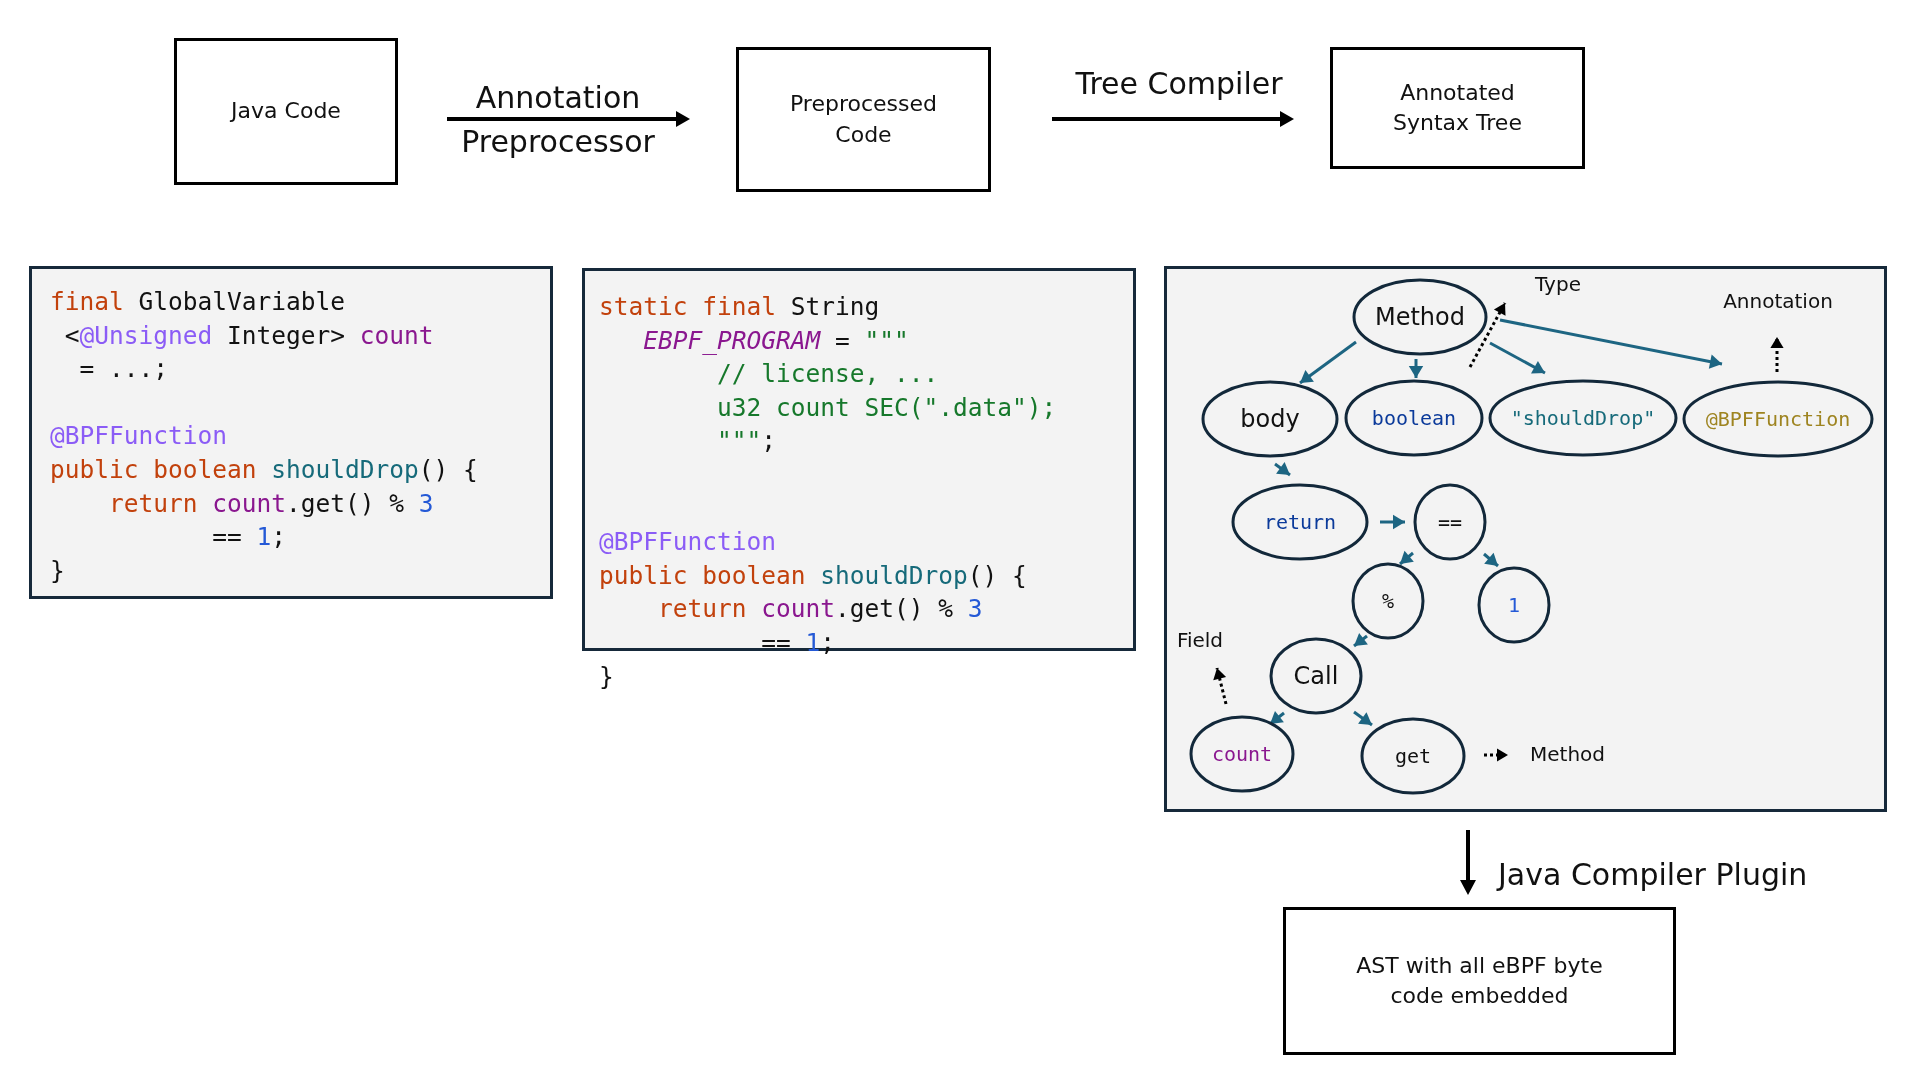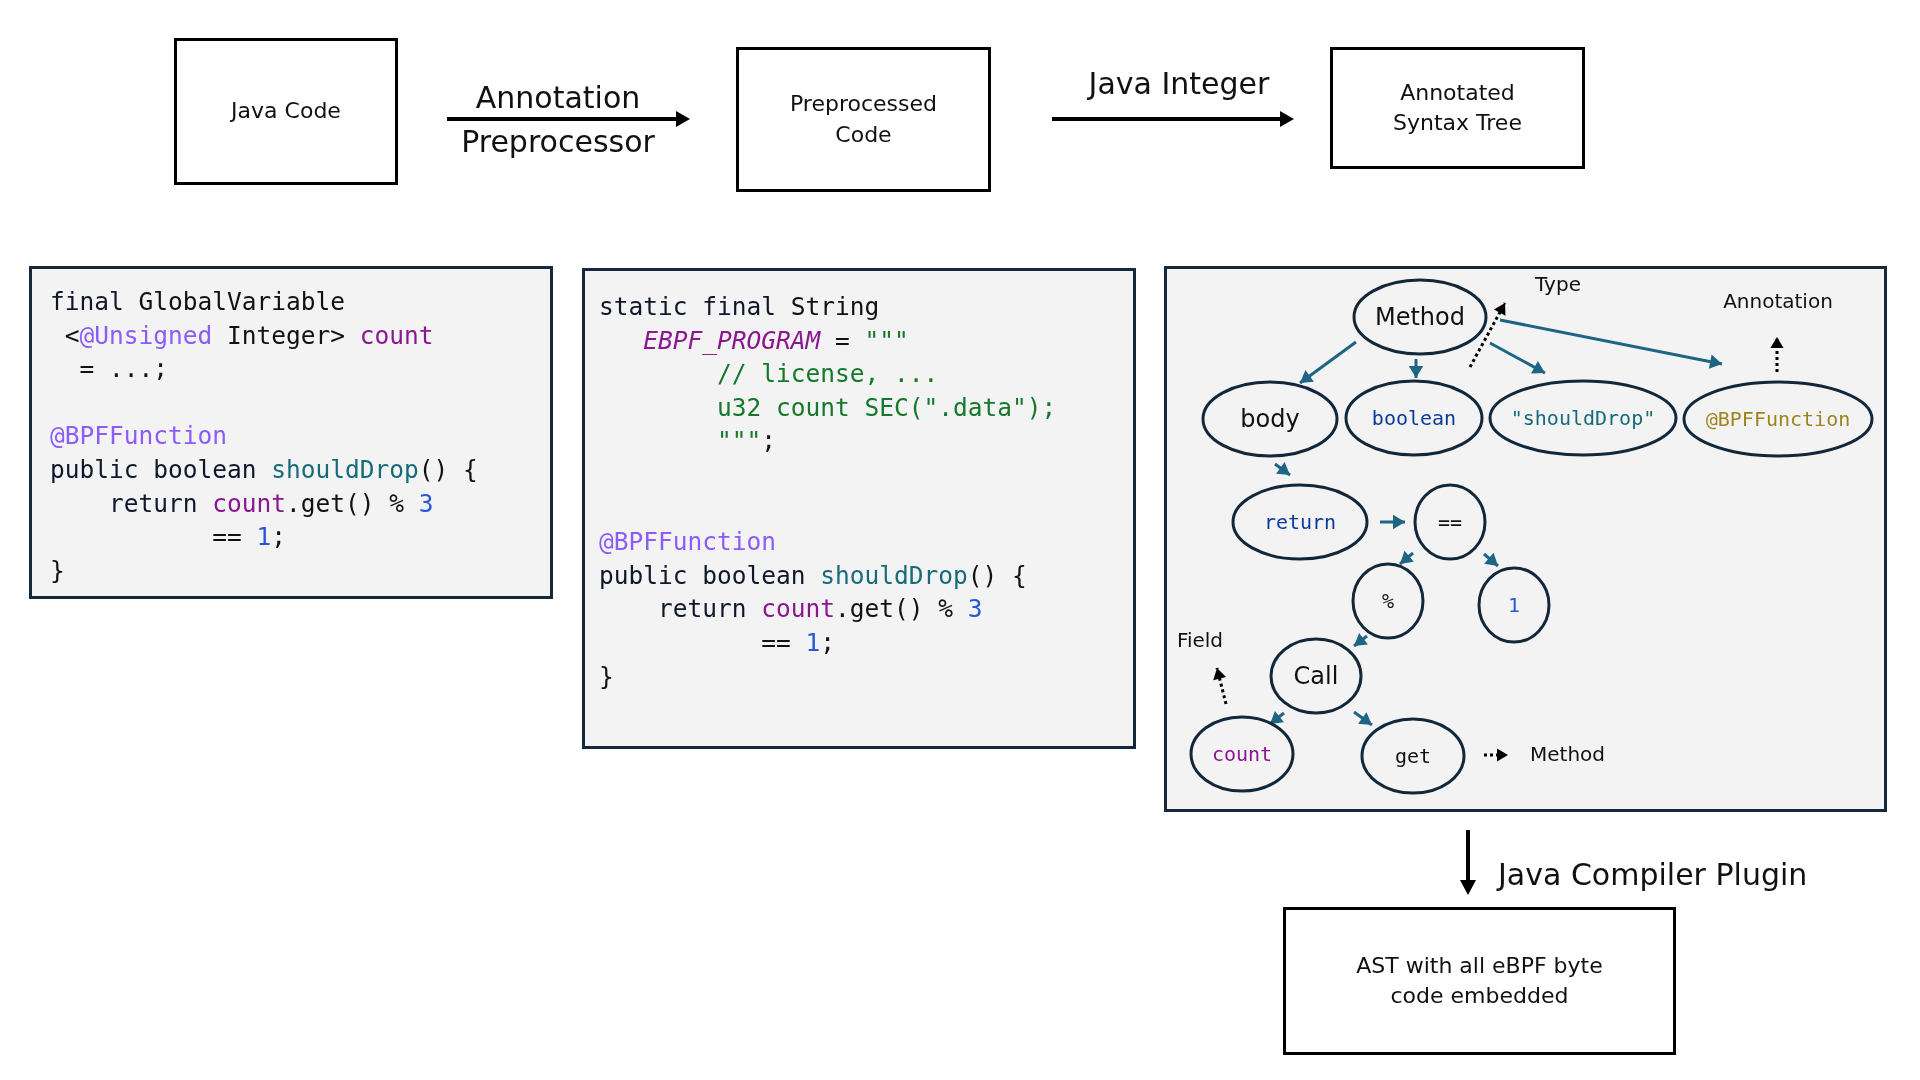--- a/index.html
+++ b/index.html
@@ -9,21 +9,21 @@
               display:flex; align-items:center; justify-content:center; text-align:center;
               font-family:"DejaVu Sans", sans-serif; font-size:22px; line-height:1.38; color:#111; }
   .flow-box span { display:block; }
   .label { position:absolute; font-family:"DejaVu Sans", sans-serif; font-size:30px; color:#111;
            white-space:nowrap; transform:translate(-50%,-50%); }
   .label.left { transform:translate(0,-50%); }
   .code-box { position:absolute; border:3px solid #16293a; box-sizing:border-box; background:#f3f3f3; }
   .code { position:absolute; font-family:"DejaVu Sans Mono", monospace; font-size:24.5px; line-height:33.6px;
           white-space:pre; color:#111; margin:0; }
   .line { display:block; height:33.6px; }
-  .kw { color:#0f172a; }
+  .kw { color:#c2410c; }
   .ann { color:#8b5cf6; }
   .fld { color:#8a178f; }
   .fn  { color:#166a7a; }
   .num { color:#2459d6; }
   .str { color:#16782b; }
   .it  { font-style:italic; }
   svg { position:absolute; left:0; top:0; }
   .node-text { font-family:"DejaVu Sans Mono", monospace; font-size:20px; }
   .node-text.sans { font-family:"DejaVu Sans", sans-serif; font-size:24px; }
   .ast-label { font-family:"DejaVu Sans", sans-serif; font-size:20px; fill:#111; }
@@ -50,32 +50,32 @@
 </svg>
 
 <div class="label" style="left:558px; top:97px;">Annotation</div>
 <div class="label" style="left:558px; top:141px;">Preprocessor</div>
 
 <div class="flow-box" style="left:736px; top:47px; width:255px; height:145px; flex-direction:column;">
   <span>Preprocessed</span>
   <span>Code</span>
 </div>
 
-<div class="label" style="left:1179px; top:83px;">Java Integer</div>
+<div class="label" style="left:1179px; top:83px;">Tree Compiler</div>
 
 <div class="flow-box" style="left:1330px; top:47px; width:255px; height:122px; flex-direction:column;">
   <span>Annotated</span>
   <span>Syntax Tree</span>
 </div>
 
 <div class="code-box" style="left:29px; top:266px; width:524px; height:333px;">
   <pre class="code" id="code1" style="left:18px; top:16px;"><span class="line"><span class="kw">final</span><span> GlobalVariable</span></span><span class="line"><span> &lt;</span><span class="ann">@Unsigned</span><span> Integer&gt; </span><span class="fld">count</span></span><span class="line"><span>  = ...;</span></span><span class="line"> </span><span class="line"><span class="ann">@BPFFunction</span></span><span class="line"><span class="kw">public boolean </span><span class="fn">shouldDrop</span><span>() {</span></span><span class="line"><span class="kw">    return </span><span class="fld">count</span><span>.get() % </span><span class="num">3</span></span><span class="line"><span>           == </span><span class="num">1</span><span>;</span></span><span class="line"><span>}</span></span></pre>
 </div>
 
-<div class="code-box" style="left:582px; top:268px; width:554px; height:481px;">
+<div class="code-box" style="left:582px; top:268px; width:554px; height:383px;">
   <pre class="code" id="code2" style="left:14px; top:19px;"><span class="line"><span class="kw">static final </span><span>String</span></span><span class="line"><span>   </span><span class="fld it">EBPF_PROGRAM</span><span> = </span><span class="str">"""</span></span><span class="line"><span class="str">        // license, ...</span></span><span class="line"><span class="str">        u32 count SEC(".data");</span></span><span class="line"><span class="str">        """</span><span>;</span></span><span class="line"> </span><span class="line"> </span><span class="line"><span class="ann">@BPFFunction</span></span><span class="line"><span class="kw">public boolean </span><span class="fn">shouldDrop</span><span>() {</span></span><span class="line"><span class="kw">    return </span><span class="fld">count</span><span>.get() % </span><span class="num">3</span></span><span class="line"><span>           == </span><span class="num">1</span><span>;</span></span><span class="line"><span>}</span></span></pre>
 </div>
 
 <div class="code-box" style="left:1164px; top:266px; width:723px; height:546px;"></div>
 <svg id="ast-svg" width="1920" height="1080">
     <line x1="1356" y1="342" x2="1300" y2="383" stroke="#1d6582" stroke-width="3"></line>
     <path d="M1299.9944,383.0041 L1313.9300735652218,381.72464609947093 L1305.423434118461,370.10582148926125 Z" fill="#1d6582"></path>
     <line x1="1416" y1="359" x2="1416" y2="378" stroke="#1d6582" stroke-width="3"></line>
     <path d="M1416,378.0019 L1423.2,366.0019 L1408.8,366.0019 Z" fill="#1d6582"></path>
     <line x1="1490" y1="343" x2="1545" y2="373" stroke="#1d6582" stroke-width="3"></line>

